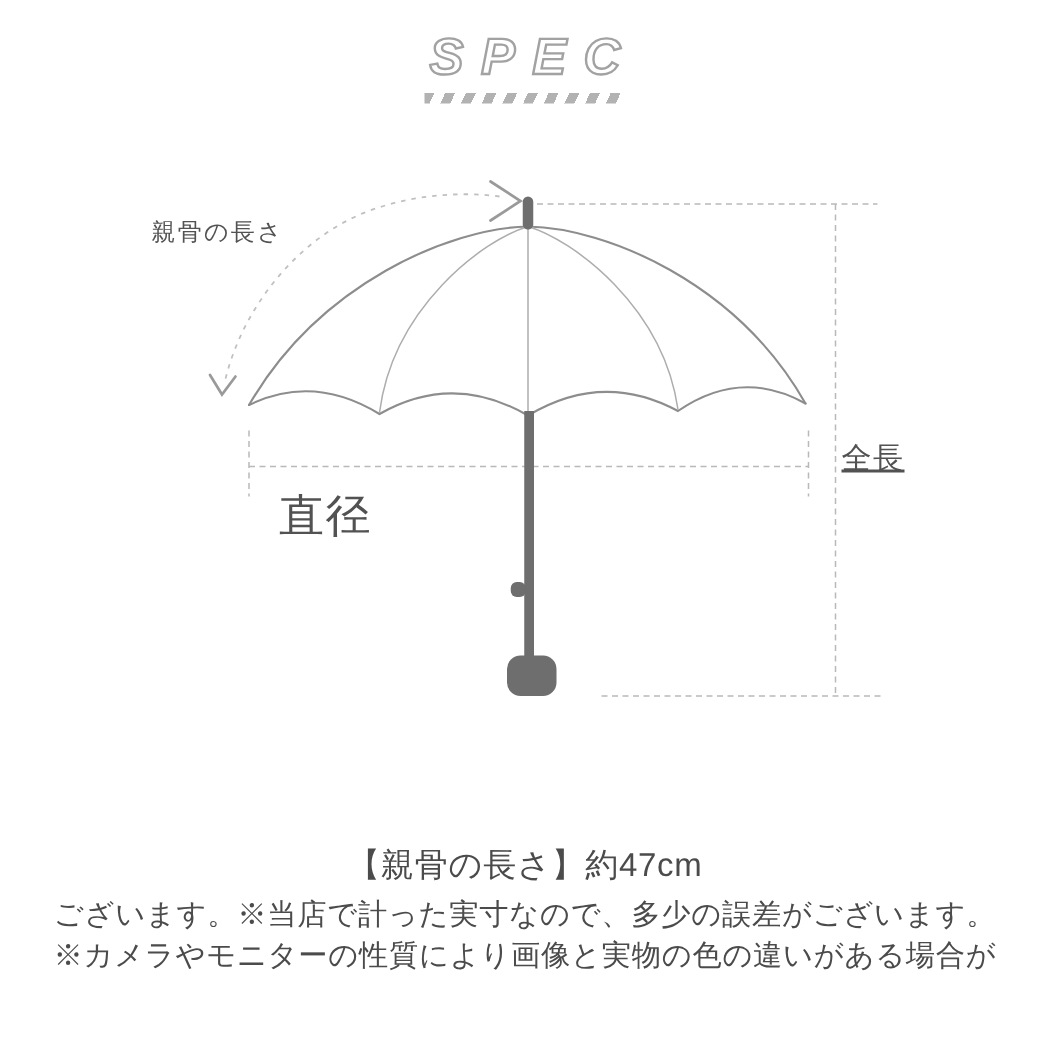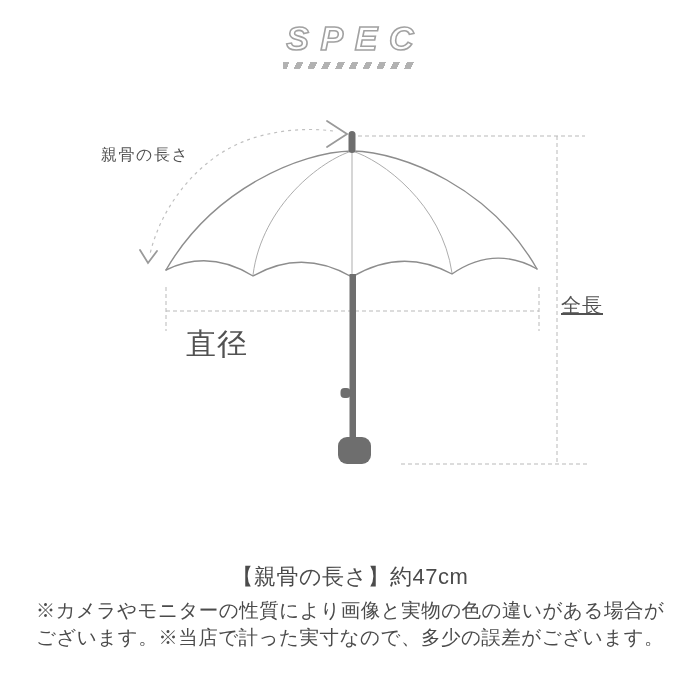--- a/index.html
+++ b/index.html
@@ -90,17 +90,17 @@
 
   <div class="dim-label lbl-rib">親骨の長さ</div>
   <div class="dim-label lbl-dia">直径</div>
   <div class="dim-label lbl-tot">全長</div>
 
   <div class="measure-row">
     <span>【親骨の長さ】約47cm</span>
   </div>
 
   <div class="disclaimer">
+    <div>ございます。※当店で計った実寸なので、多少の誤差がございます。</div>
     <div>※カメラやモニターの性質により画像と実物の色の違いがある場合が</div>
-    <div>ございます。※当店で計った実寸なので、多少の誤差がございます。</div>
   </div>
 
 </div>
 
 </body></html>

